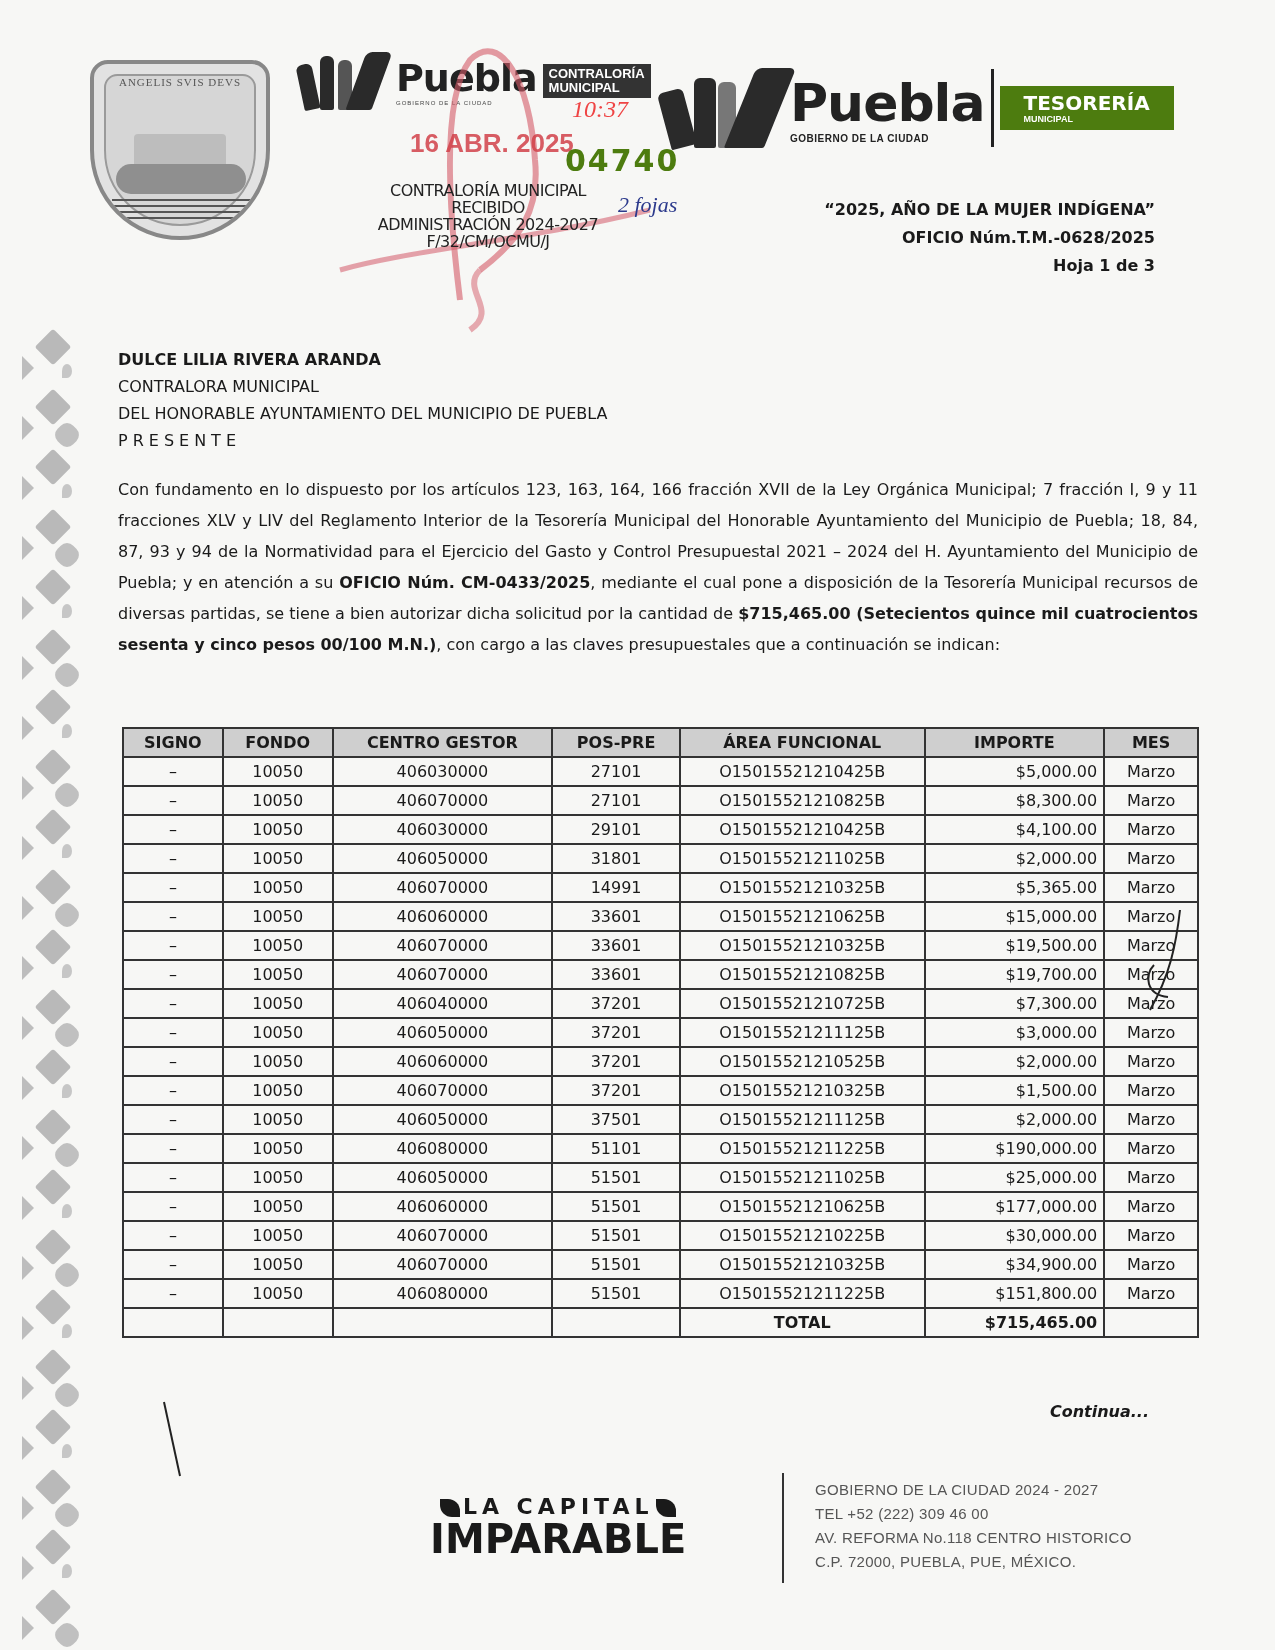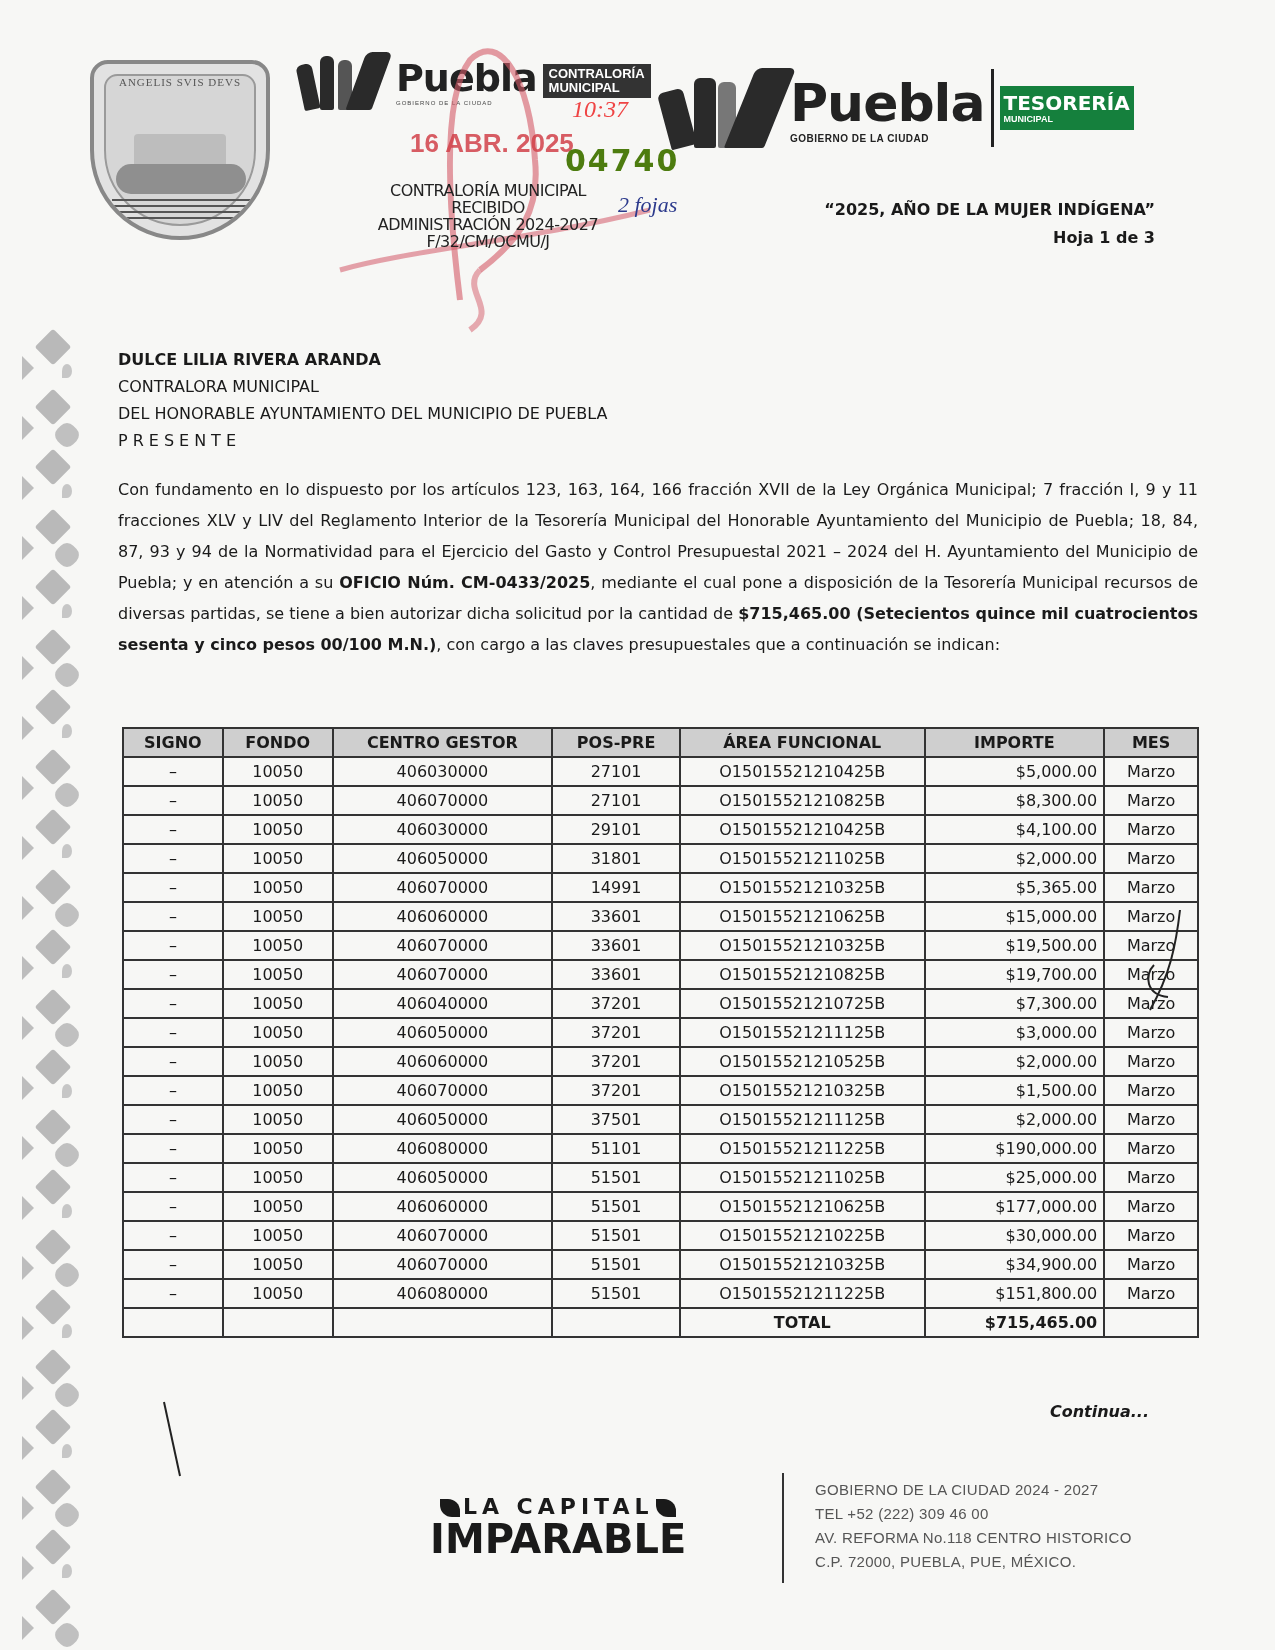--- a/index.html
+++ b/index.html
@@ -25,21 +25,21 @@
   .logo-art { width: 90px; height: 58px; position: relative; }
   .logo-art span { position: absolute; bottom: 0; background: #2a2a2a; border-radius: 6px 6px 2px 2px; }
   .logo-word { font-family: "DejaVu Sans", sans-serif; font-weight: bold; font-size: 38px; color: #222; letter-spacing: -1px; }
   .logo-sub { font-size: 6px; color: #444; letter-spacing: 1px; }
   .logo-badge-dark { background: #333; color: #fff; font-size: 13px; font-weight: bold; line-height: 14px; padding: 3px 6px; }
   .logo-tesoreria { position: absolute; left: 660px; top: 68px; display: flex; align-items: center; }
   .logo-tesoreria .logo-art { width: 130px; height: 80px; }
   .logo-tesoreria .logo-word { font-size: 52px; }
   .logo-tesoreria .logo-sub { font-size: 10px; font-weight: bold; letter-spacing: 0.5px; color: #222; }
   .logo-tesoreria .vbar { width: 3px; height: 78px; background: #222; margin: 0 6px; }
-  .logo-tesoreria .badge { background: #15803d; color: #fff; padding: 6px 4px; }
+  .logo-tesoreria .badge { background: #4d7c0f; color: #fff; padding: 6px 24px; }
   .logo-tesoreria .badge .b1 { font-family: "DejaVu Sans", sans-serif; font-weight: bold; font-size: 20px; line-height: 22px; }
   .logo-tesoreria .badge .b2 { font-size: 9px; font-weight: bold; }
   .stamp-date { position: absolute; left: 410px; top: 128px; color: #d2414a; font-size: 26px; font-weight: bold; font-family: "Liberation Sans", sans-serif; opacity: 0.85; }
   .stamp-time { position: absolute; left: 572px; top: 96px; color: #ef4444; font-size: 24px; font-family: "Liberation Serif", serif; font-style: italic; }
   .stamp-folio { position: absolute; left: 565px; top: 143px; color: #4d7c0f; font-size: 30px; font-weight: bold; letter-spacing: 2px; font-family: "DejaVu Sans", sans-serif; }
   .stamp-fojas { position: absolute; left: 618px; top: 192px; color: #2c3a8c; font-size: 22px; font-family: "Liberation Serif", serif; font-style: italic; }
   .stamp-text { position: absolute; left: 358px; top: 182px; width: 260px; text-align: center; font-family: "DejaVu Sans", sans-serif; font-size: 16px; line-height: 17px; color: #222; letter-spacing: -0.5px; }
   .stamp-scribble { position: absolute; left: 330px; top: 40px; width: 360px; height: 300px; pointer-events: none; }
 
   
@@ -201,20 +201,21 @@
 <div class="stamp-fojas">2 fojas</div>
 <div class="stamp-text">
   <div>CONTRALORÍA MUNICIPAL</div>
   <div>RECIBIDO</div>
   <div>ADMINISTRACIÓN 2024-2027</div>
   <div>F/32/CM/OCMU/J</div>
 </div>
 
 <div class="doc-meta">
   <div>“2025, AÑO DE LA MUJER INDÍGENA”</div>
+  <div>OFICIO Núm.T.M.-0628/2025</div>
   <div>Hoja 1 de 3</div>
 </div>
 
 <div class="addressee">
   <div class="name">DULCE LILIA RIVERA ARANDA</div>
   <div>CONTRALORA MUNICIPAL</div>
   <div>DEL HONORABLE AYUNTAMIENTO DEL MUNICIPIO DE PUEBLA</div>
   <div class="presente">PRESENTE</div>
 </div>
 

